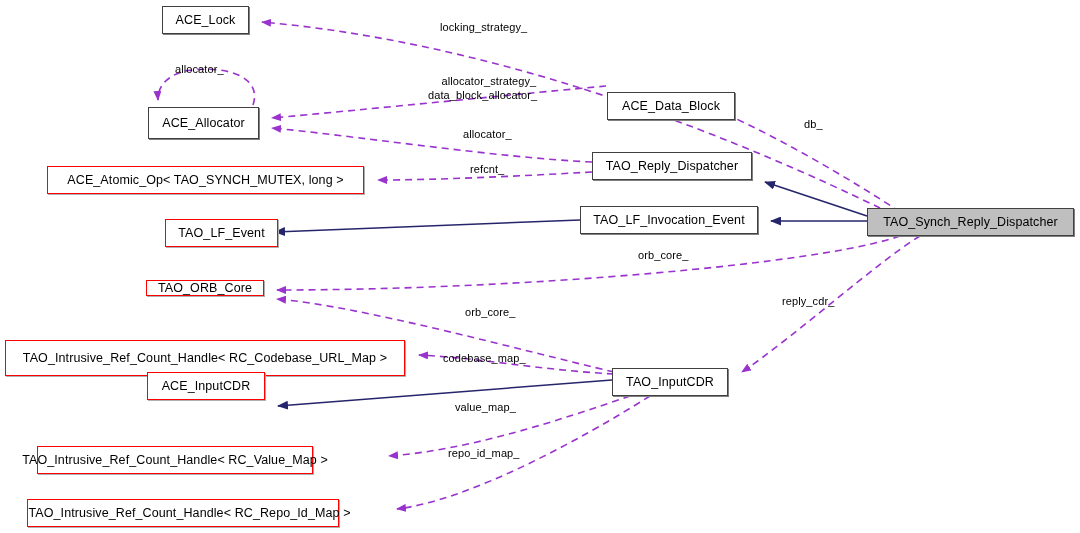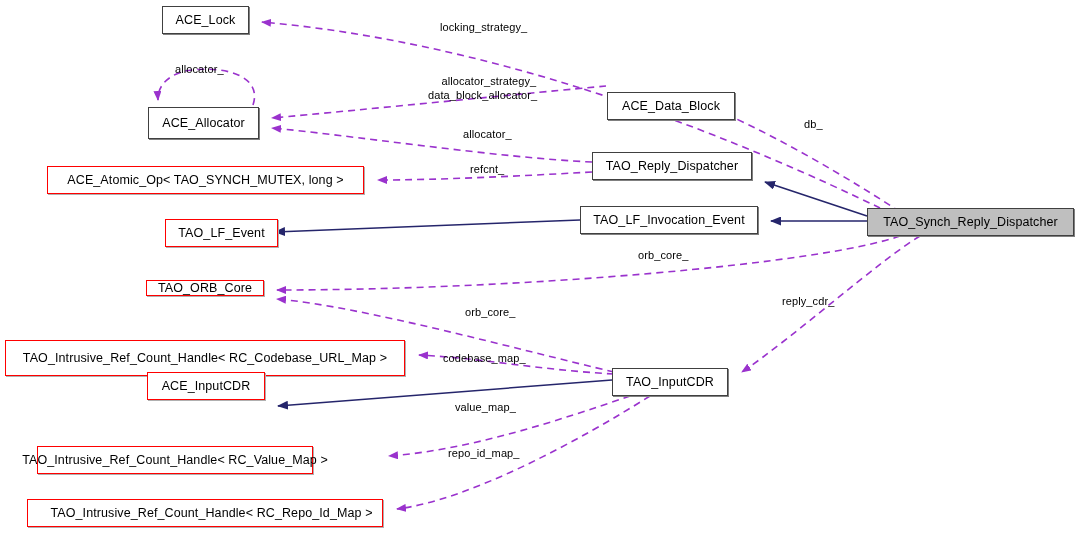--- a/index.html
+++ b/index.html
@@ -96,21 +96,21 @@
   </div>
   <div class="node red" style="left:5px;top:340px;width:400px;height:36px;">
     <span>TAO_Intrusive_Ref_Count_Handle&lt; RC_Codebase_URL_Map &gt;</span>
   </div>
   <div class="node red" style="left:147px;top:372px;width:118px;height:28px;">
     <span>ACE_InputCDR</span>
   </div>
   <div class="node red" style="left:37px;top:446px;width:276px;height:28px;">
     <span>TAO_Intrusive_Ref_Count_Handle&lt; RC_Value_Map &gt;</span>
   </div>
-  <div class="node red" style="left:27px;top:499px;width:356px;height:28px;padding-left:13px;">
+  <div class="node red" style="left:27px;top:499px;width:312px;height:28px;padding-left:13px;">
     <span>TAO_Intrusive_Ref_Count_Handle&lt; RC_Repo_Id_Map &gt;</span>
   </div>
   <div class="node plain" style="left:607px;top:70px;width:128px;height:28px;margin-top:22px;">
     <span>ACE_Data_Block</span>
   </div>
   <div class="node plain" style="left:592px;top:152px;width:160px;height:28px;">
     <span>TAO_Reply_Dispatcher</span>
   </div>
   <div class="node plain" style="left:580px;top:206px;width:178px;height:28px;">
     <span>TAO_LF_Invocation_Event</span>

